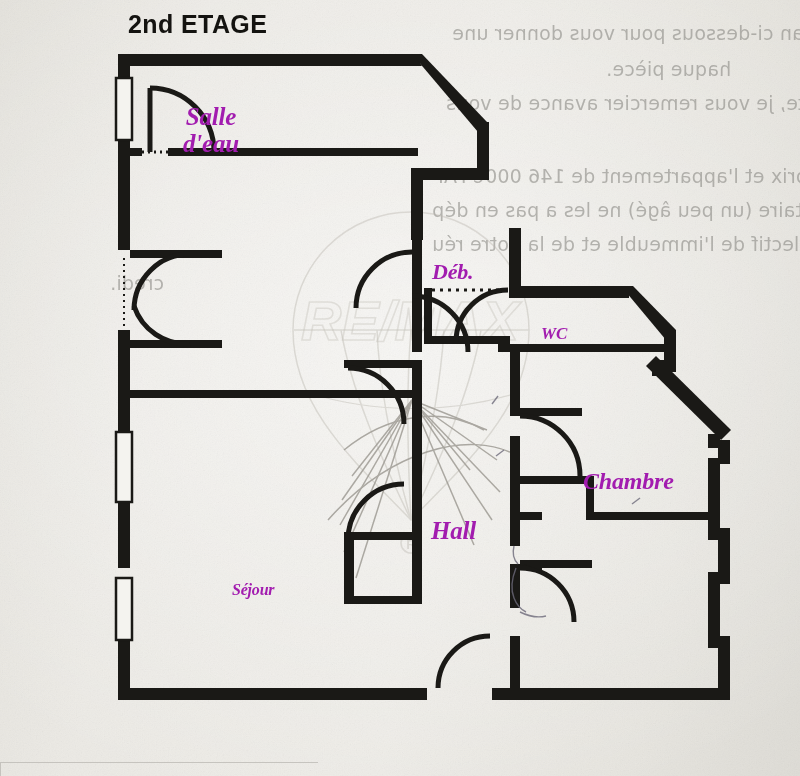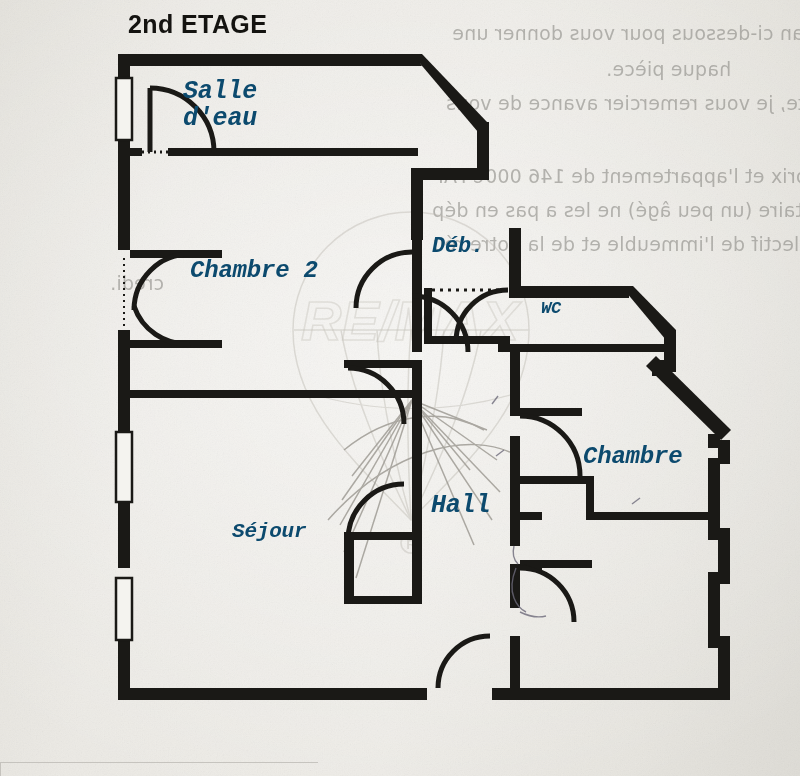--- a/index.html
+++ b/index.html
@@ -70,48 +70,49 @@
     pointer-events: none;
   }
   
   #plan-svg {
     position: absolute;
     left: 0;
     top: 0;
   }
   .room-label {
     position: absolute;
-    font-family: Liberation Mono, monospace;
+    font-family: Liberation Serif, serif;
     font-weight: bold;
     font-style: italic;
-    color: #0c4a6e;
+    color: #a21caf;
     white-space: nowrap;
     text-align: center;
     line-height: 1.08;
     letter-spacing: -0.2px;
+    margin-top: 25px;
   }
   #title {
     position: absolute;
     left: 128px;
     top: 10px;
     font-family: "Liberation Sans", sans-serif;
     font-weight: bold;
     font-size: 25px;
     color: #141310;
     letter-spacing: .4px;
     white-space: nowrap;
     text-align: right;
   }
   #lbl-salle   { left: 183px; top: 78px;  font-size: 25px; }
   #lbl-chambre2{ left: 190px; top: 258px; font-size: 24px; }
   #lbl-deb     { left: 432px; top: 235px; font-size: 22px; }
   #lbl-wc      { left: 541px; top: 300px; font-size: 17px; }
   #lbl-cuisine { left: 583px; top: 444px; font-size: 24px; }
   #lbl-hall    { left: 431px; top: 492px; font-size: 25px; }
-  #lbl-sejour  { left: 232px; top: 521px; font-size: 21px; }
+  #lbl-sejour  { left: 232px; top: 556px; font-size: 16px; }
   #lbl-chambre1{ left: 544px; top: 616px; font-size: 24px; }
 </style>
 </head>
 <body>
 
 <div id="page">
 
   <div id="paper-grain"></div>
 
   <svg id="paper-speckle" width="800" height="776">
@@ -318,20 +319,19 @@
 
   </svg>
 
   <div id="title">2nd ETAGE</div>
 
   <div class="room-label" id="lbl-salle">
     <div>Salle</div>
     <div>d'eau</div>
   </div>
 
-  <div class="room-label" id="lbl-chambre2">Chambre 2</div>
   <div class="room-label" id="lbl-deb">Déb.</div>
   <div class="room-label" id="lbl-wc">WC</div>
   <div class="room-label" id="lbl-cuisine">Chambre</div>
   <div class="room-label" id="lbl-hall">Hall</div>
   <div class="room-label" id="lbl-sejour">Séjour</div>
 
 </div>
 
 </body></html>

